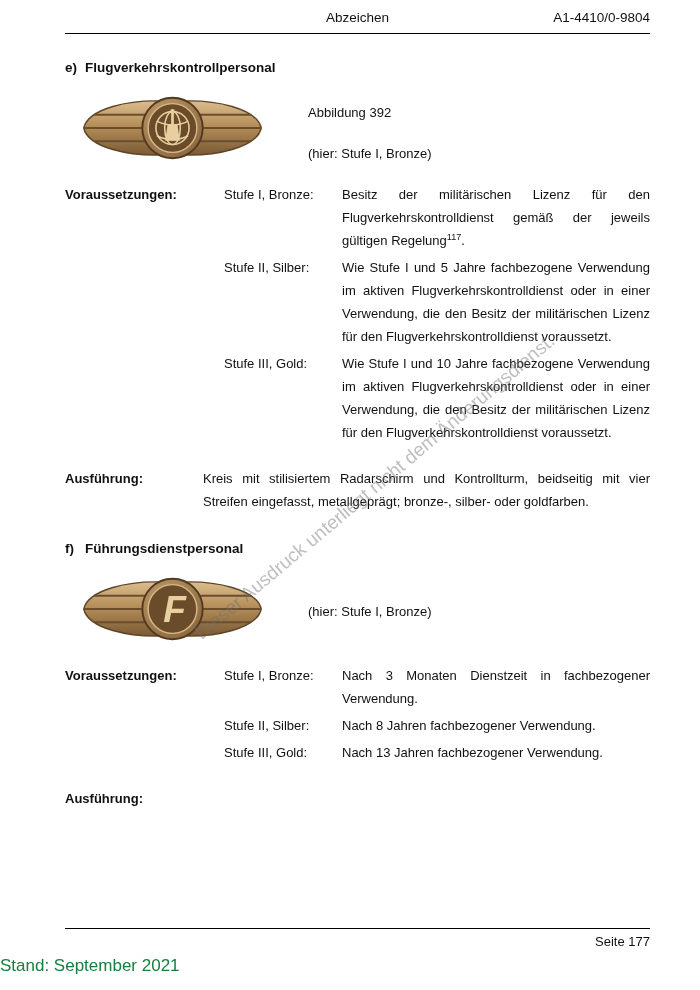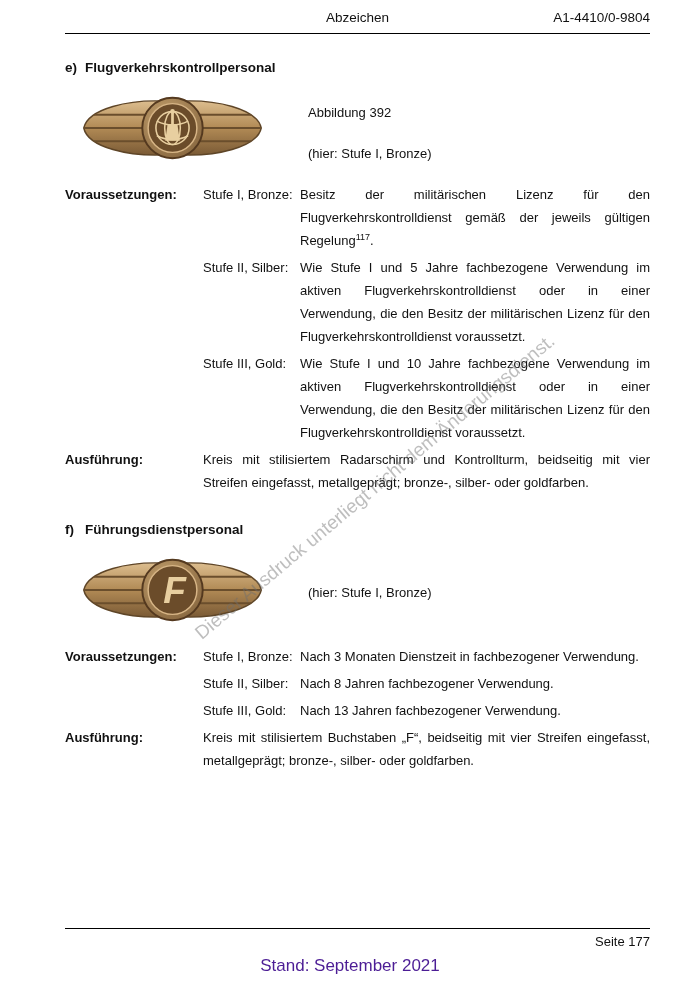--- a/index.html
+++ b/index.html
@@ -20,40 +20,40 @@
 
   
   .section-heading { margin-top:26px; font-weight:bold; font-size:13.5px; }
   .section-heading .letter { display:inline-block; width:20px; }
 
   .figure-row { display:flex; align-items:flex-start; margin-top:14px; margin-left:10px; }
   .figure-captions { margin-left:38px; padding-top:12px; line-height:23px; }
   .figure-captions .sub { margin-top:18px; }
 
   .req-block { margin-top:16px; }
-  .req-row { display:grid; grid-template-columns:138px 97px 1fr; margin-bottom:4px; }
-  .exec-row { display:grid; grid-template-columns:138px 1fr; margin-top:4px; }
+  .req-row { display:grid; grid-template-columns:138px 97px 1fr; margin-bottom:4px;gap:21px; }
+  .exec-row { display:grid; grid-template-columns:138px 1fr; margin-top:23px; }
   .col-label { font-weight:bold; }
   .col-stufe { white-space:nowrap; line-height:23px; }
   .col-text, .col-exec-text { text-align:justify; line-height:23px; hyphens:auto; }
   .col-label { line-height:23px; }
   sup { font-size:9px; vertical-align:super; line-height:0; }
 
   
   .badge { display:block; flex:0 0 auto; }
   .badge-letter { font-family:"Liberation Sans", sans-serif; font-style:italic; font-weight:bold; font-size:38px; fill:#e8cfa0; }
 
   
   .footnote-area { position:absolute; left:65px; right:50px; top:884px; z-index:1; }
   .footnote-rule { width:170px; border-top:1px solid #000; }
   .footnote { margin-top:6px; font-size:10.5px; line-height:15px; padding-left:22px; text-indent:-22px; }
   .footnote sup { font-size:7.5px; }
   .footer-rule { position:absolute; left:65px; right:50px; top:928px; border-top:1.6px solid #000; z-index:1; }
   .page-number { position:absolute; right:50px; top:934px; font-size:13px; z-index:1; }
-  .stand-watermark { position:absolute; left:0; right:0; top:956px; text-align:center; font-size:17px; color:#4c1d95; z-index:1; }
+  .stand-watermark { position:absolute; left:0; right:0; top:956px; font-size:17px; color:#15803d; z-index:1; }
 
   
   .watermark-diagonal {
     position:absolute; left:375px; top:487px; z-index:5;
     transform:translate(-50%,-50%) rotate(-40deg);
     white-space:nowrap; font-size:19px; color:rgba(110,110,110,0.45);
     pointer-events:none;
   }
 </style>
 </head>
@@ -192,21 +192,20 @@
         <div class="col-stufe">Stufe II, Silber:</div>
         <div class="col-text">Nach 8 Jahren fachbezogener Verwendung.</div>
       </div>
       <div class="req-row">
         <div class="col-label"></div>
         <div class="col-stufe">Stufe III, Gold:</div>
         <div class="col-text">Nach 13 Jahren fachbezogener Verwendung.</div>
       </div>
       <div class="exec-row">
         <div class="col-label">Ausführung:</div>
-        <div class="col-exec-text">Kreis mit stilisiertem Buchstaben „F“, beidseitig mit vier Streifen eingefasst, metallgeprägt; bronze-, silber- oder goldfarben.</div>
       </div>
     </div>
 
   </div>
 
 
   <div class="footer-rule"></div>
   <div class="page-number">Seite 177</div>
   <div class="stand-watermark">Stand: September 2021</div>
 

